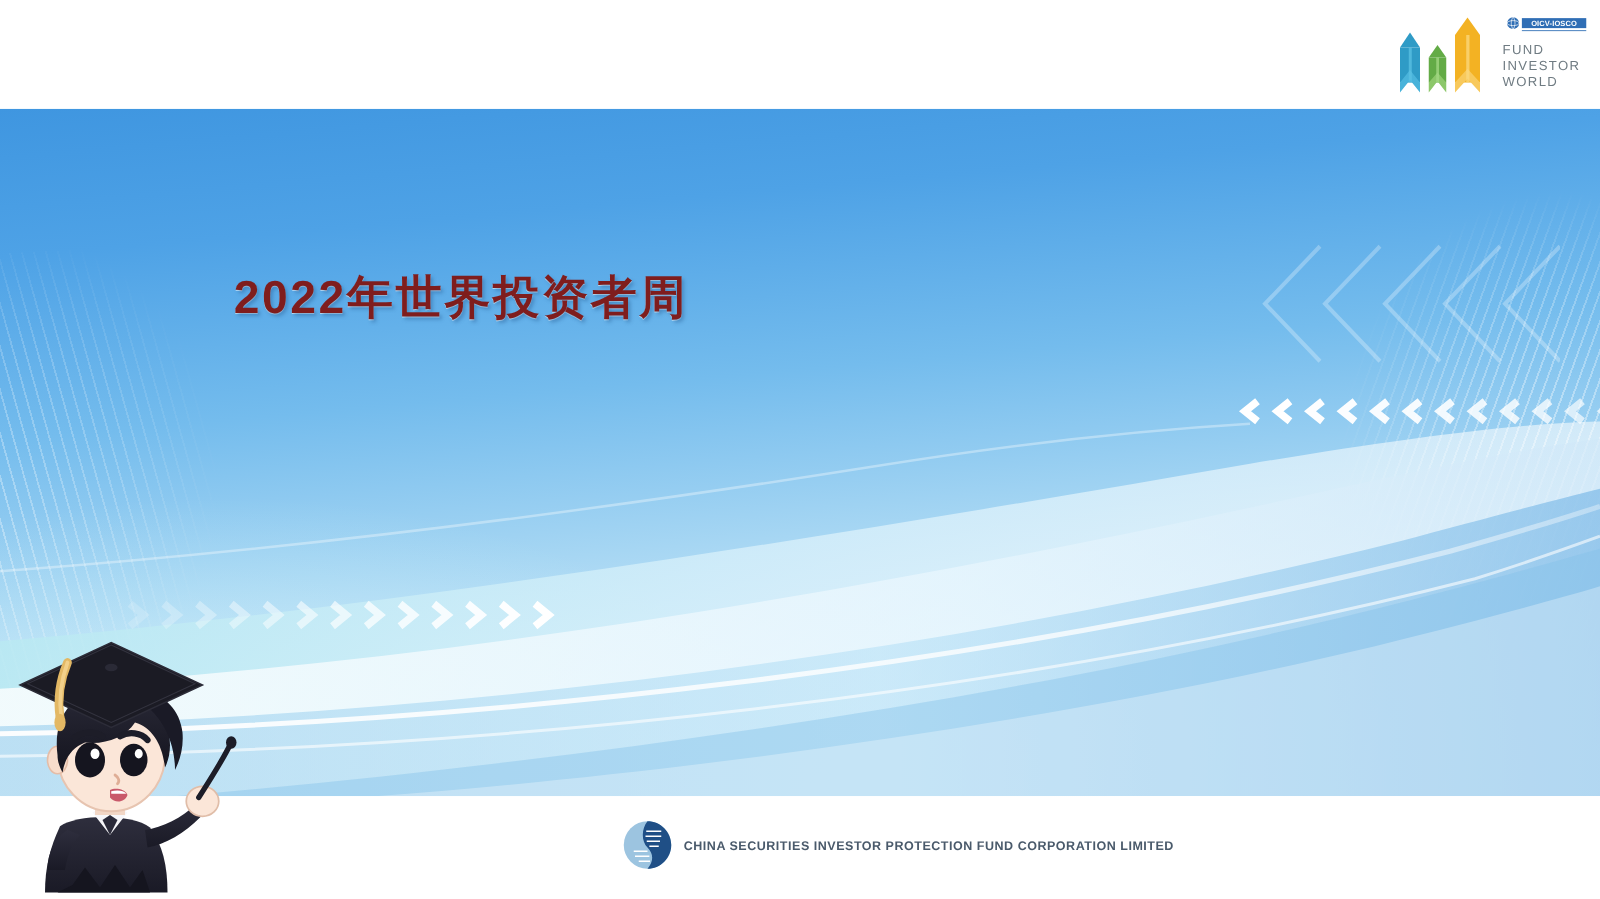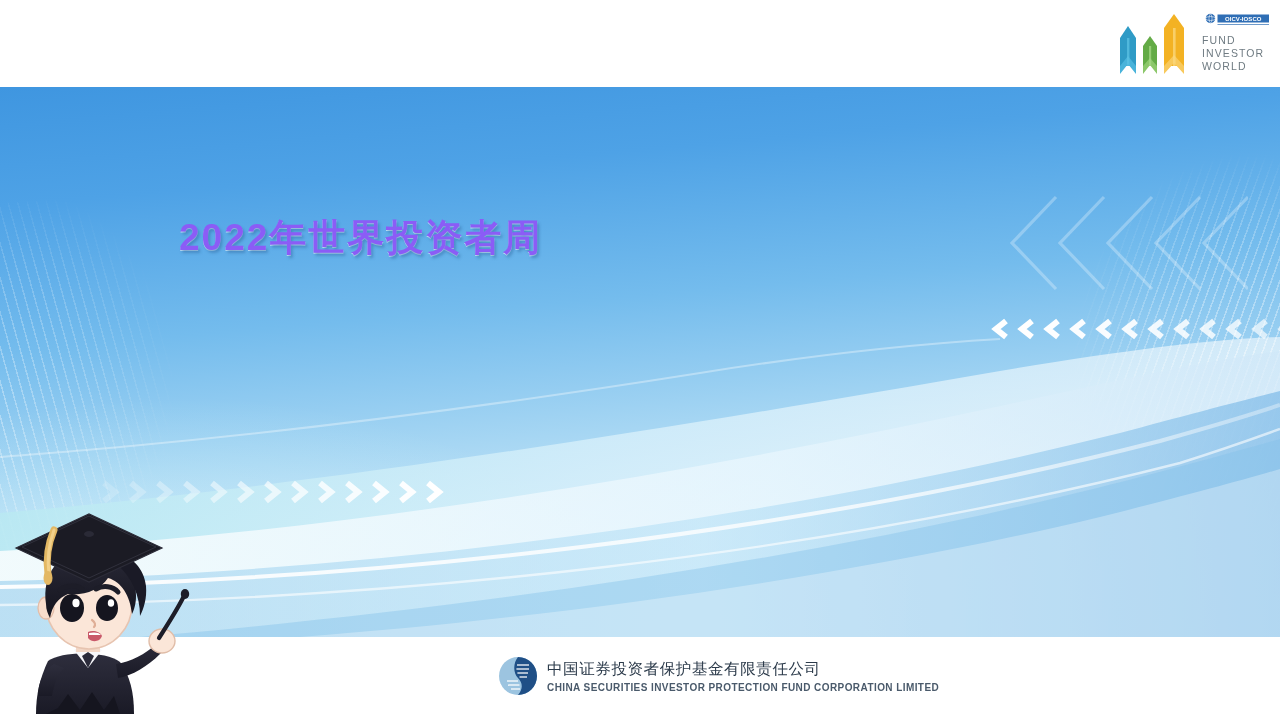--- a/index.html
+++ b/index.html
@@ -39,22 +39,22 @@
     -webkit-mask-image:radial-gradient(ellipse 210px 260px at 78% 58%, #000 10%, rgba(0,0,0,.6) 52%, transparent 84%);
     mask-image:radial-gradient(ellipse 210px 260px at 78% 58%, #000 10%, rgba(0,0,0,.6) 52%, transparent 84%);}
 
   
   .ghost-chev{position:absolute;right:32px;top:96px;width:250px;height:120px;opacity:.50;}
 
   
   .ribbons{position:absolute;left:0;bottom:0;width:1280px;height:300px;}
 
   
-  .kicker{position:absolute;left:179px;top:213px;z-index:25;
-    font-size:37px;font-weight:700;color:#8b5cf6;letter-spacing:2px;white-space:nowrap;
+  .kicker{position:absolute;left:187px;top:213px;z-index:25;
+    font-size:37px;font-weight:700;color:#7f1d1d;letter-spacing:2px;white-space:nowrap;
     text-shadow:2px 3px 3px rgba(40,95,150,.42), 0 1px 0 rgba(255,255,255,.6);}
   .headline{position:absolute;left:150px;top:274px;z-index:25;
     font-size:96px;font-weight:700;color:#ffffff;letter-spacing:3px;white-space:nowrap;line-height:1;
     text-shadow:4px 6px 5px rgba(45,100,155,.40), 1px 2px 0 rgba(255,255,255,.5);}
   .headline .gap{display:inline-block;width:38px;}
 
   
   .chev-row{position:absolute;z-index:24;display:flex;align-items:center;}
   .chev-right{left:100px;top:392px;gap:5px;}
   .chev-left{left:990px;top:230px;gap:5px;}
@@ -325,18 +325,17 @@
         <line x1="19.4" y1="17" x2="30" y2="17"></line>
         <line x1="21.5" y1="21" x2="29" y2="21"></line>
       </g>
       <g stroke="#ffffff" stroke-width="1.25">
         <line x1="9" y1="25" x2="20" y2="25"></line>
         <line x1="10" y1="29" x2="21.5" y2="29"></line>
         <line x1="13" y1="33" x2="22" y2="33"></line>
       </g>
     </svg>
     <div class="footer-names">
-      <div class="f-cn">中国证券投资者保护基金有限责任公司</div>
       <div class="f-en">CHINA SECURITIES INVESTOR PROTECTION FUND CORPORATION LIMITED</div>
     </div>
   </div>
 
 </div>
 
 </body></html>

